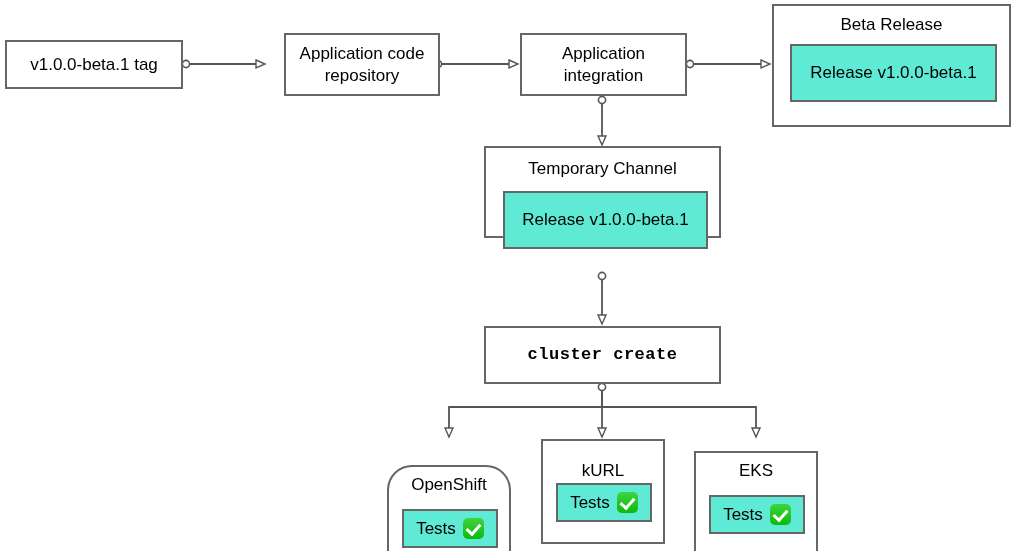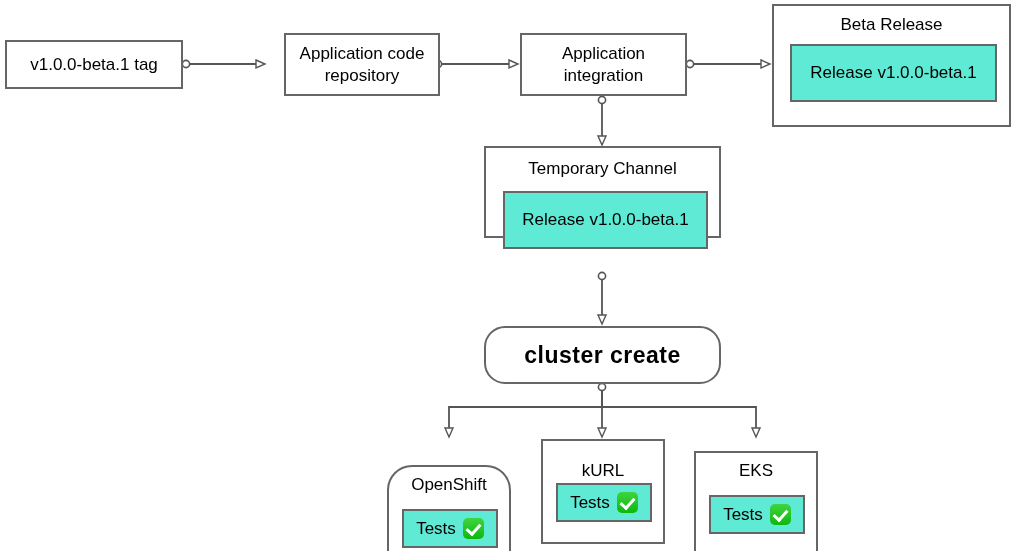--- a/index.html
+++ b/index.html
@@ -33,25 +33,24 @@
     color: #000000;
     display: flex;
     align-items: center;
     justify-content: center;
     text-align: center;
     font-size: 17px;
     line-height: 1.25;
     z-index: 2;
   }
   .node.mono {
-    font-family: Liberation Sans, sans-serif;
+    font-family: Liberation Mono, monospace;
     font-weight: bold;
-    font-size: 23px;
+    font-size: 17px;
     letter-spacing: 0.5px;
-    border-radius: 21px;
   }
   .group {
     position: absolute;
     box-sizing: border-box;
     border: 2px solid #666666;
     background: #ffffff;
     z-index: 2;
   }
   .group-title {
     position: absolute;

